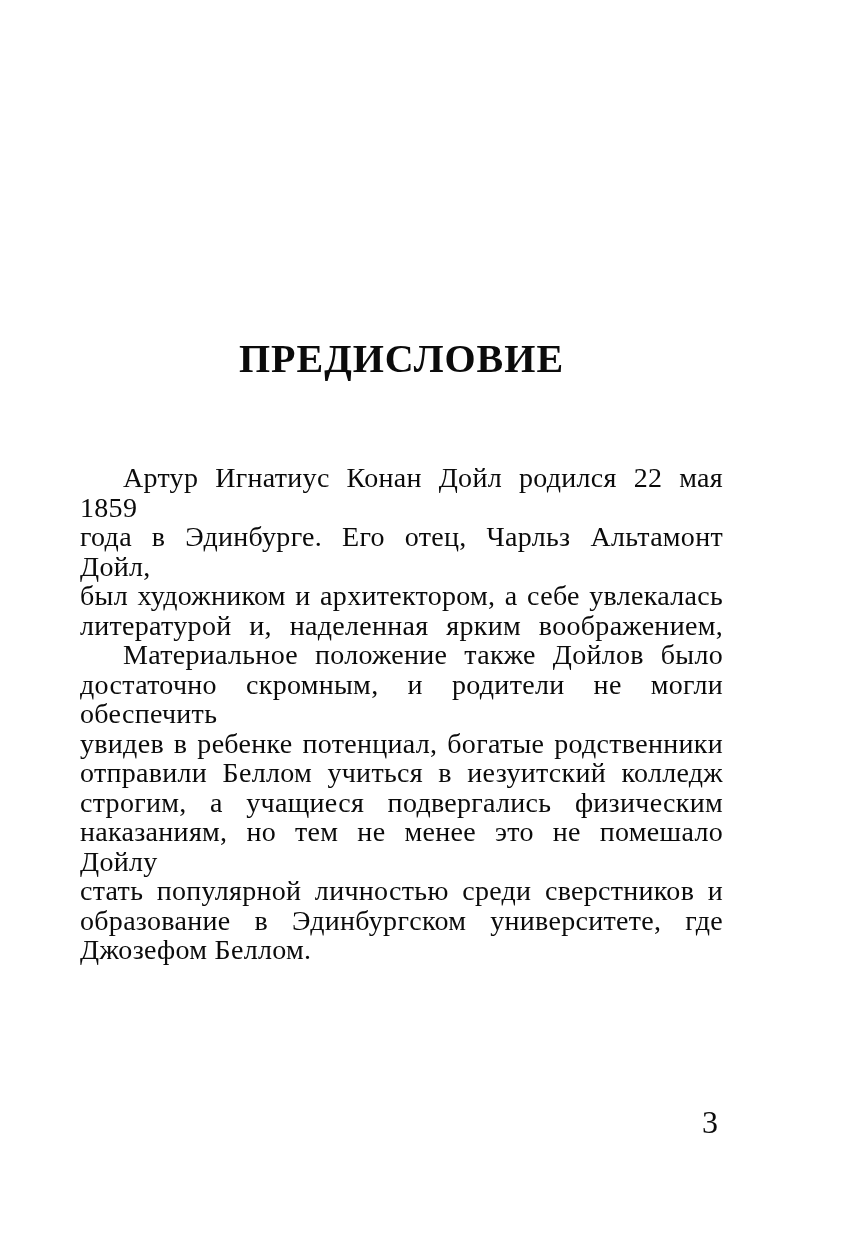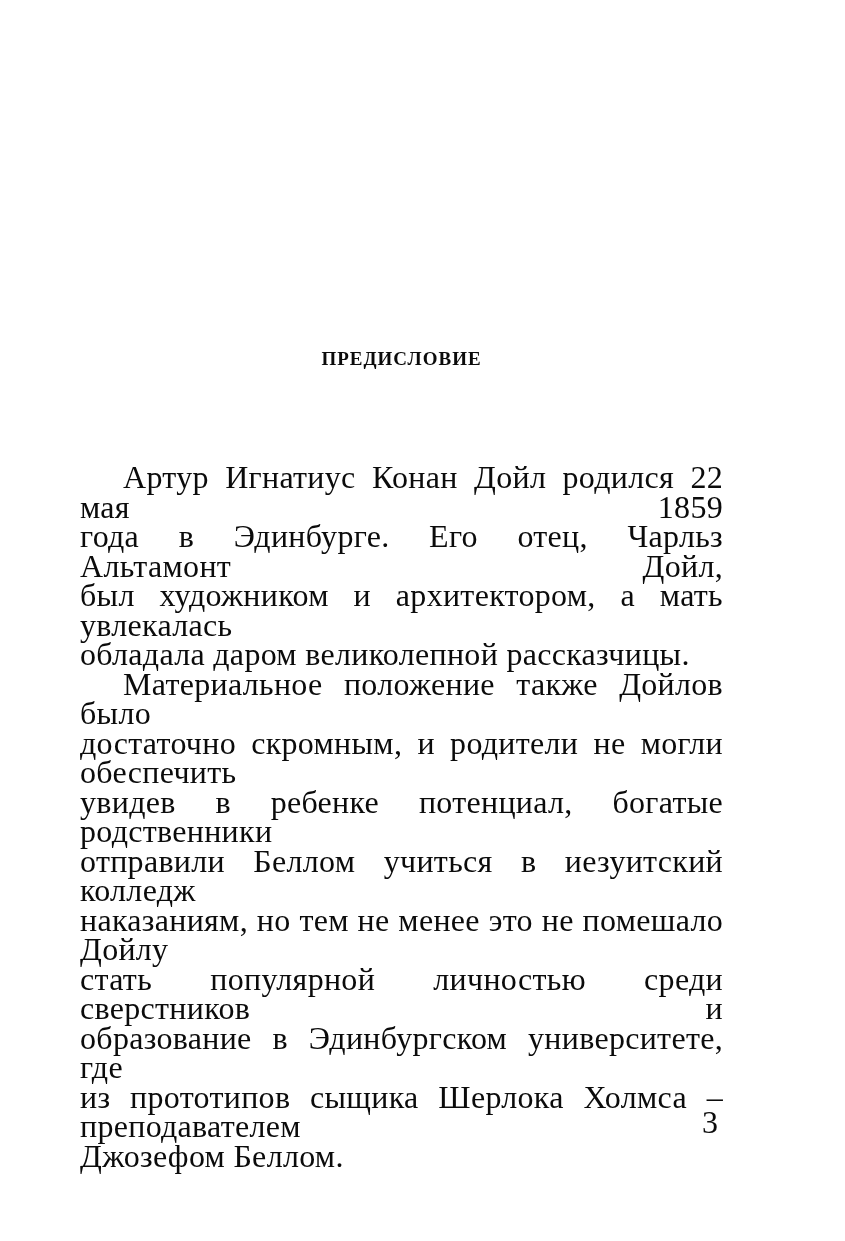--- a/index.html
+++ b/index.html
@@ -16,33 +16,33 @@
     font-family: "Liberation Serif", "DejaVu Serif", serif;
     overflow: hidden;
   }
   .chapter-title {
     position: absolute;
     top: 339px;
     left: 80px;
     width: 643px;
     margin: 0;
     text-align: center;
-    font-size: 19px;
+    font-size: 40px;
     line-height: 40px;
     font-weight: bold;
     letter-spacing: 1px;
   }
   .text-body {
     position: absolute;
     top: 463px;
     left: 80px;
     width: 643px;
   }
   .line {
-    font-size: 32px;
+    font-size: 28px;
     line-height: 29.5px;
     letter-spacing: 0.3px;
     text-align: justify;
     text-align-last: justify;
   }
   .line.indent {
     text-indent: 43px;
   }
   .line.last {
     text-align-last: left;
@@ -64,36 +64,36 @@
 
 <div class="page">
 
   <h1 class="chapter-title">ПРЕДИСЛОВИЕ</h1>
 
   <div class="text-body">
 
     <div class="paragraph">
       <div class="line indent">Артур Игнатиус Конан Дойл родился 22 мая 1859</div>
       <div class="line">года в Эдинбурге. Его отец, Чарльз Альтамонт Дойл,</div>
-      <div class="line">был художником и архитектором, а мать увлекалась</div>
-      <div class="line last">обладала даром великолепной рассказчицы.</div>
+      <div class="line">был художником и архитектором, а себе увлекалась</div>
+      <div class="line">литературой и, наделенная ярким воображением,</div>
     </div>
 
     <div class="paragraph">
       <div class="line indent">Материальное положение также Дойлов было</div>
       <div class="line">достаточно скромным, и родители не могли обеспечить</div>
       <div class="line">увидев в ребенке потенциал, богатые родственники</div>
       <div class="line">отправили Беллом учиться в иезуитский колледж</div>
+      <div class="line">строгим, а учащиеся подвергались физическим</div>
       <div class="line">наказаниям, но тем не менее это не помешало Дойлу</div>
       <div class="line">стать популярной личностью среди сверстников и</div>
     </div>
 
     <div class="paragraph">
       <div class="line">образование в Эдинбургском университете, где</div>
-      <div class="line">из прототипов сыщика Шерлока Холмса – преподавателем</div>
       <div class="line last">Джозефом Беллом.</div>
     </div>
 
   </div>
 
   <div class="page-number">3</div>
 
 </div>
 
 </body></html>

